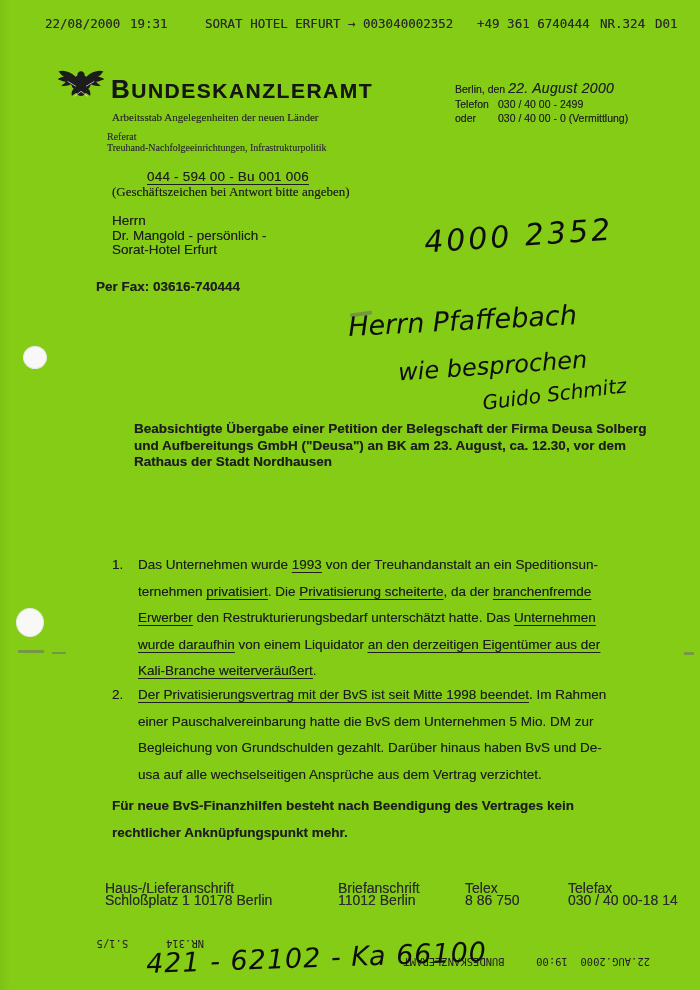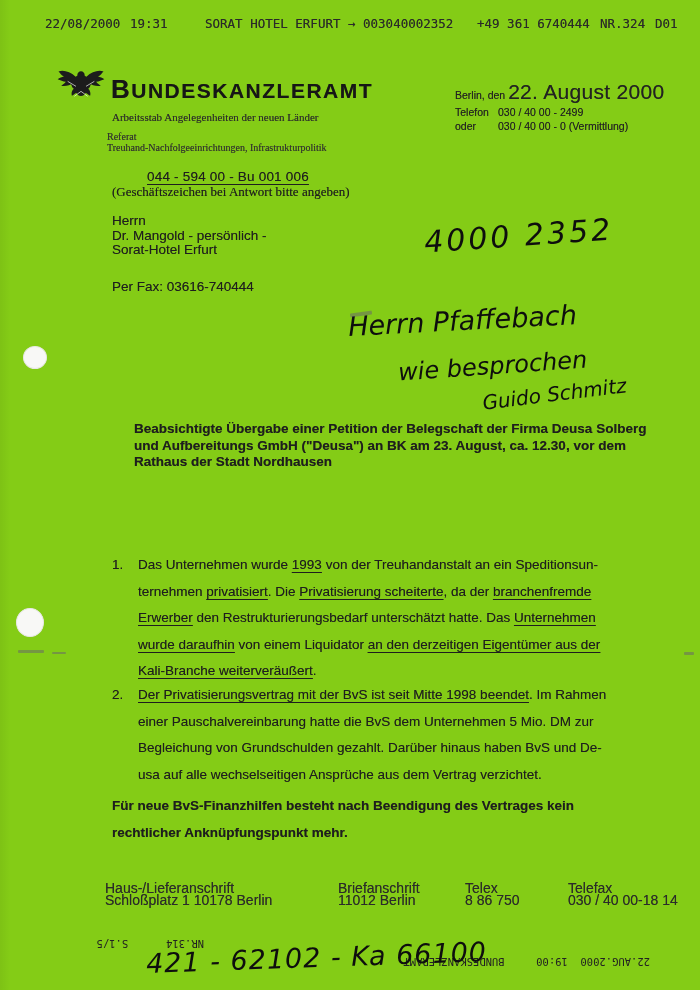--- a/index.html
+++ b/index.html
@@ -29,29 +29,29 @@
   .faxline span{position:absolute;top:16px;font-size:12.5px;color:#2a2a2a;white-space:pre;}
 
   
   .agency{left:111px;top:74px;font-size:21px;font-weight:bold;letter-spacing:1.5px;color:#161616;}
   .agency::first-letter{font-size:26px;}
   .unit{left:112px;top:111px;font-size:11px;color:#2d2d2d;}
   .referat-label{left:107px;top:131px;font-size:10px;color:#333;}
   .referat{left:107px;top:142px;font-size:10px;color:#333;}
 
   .head-right{left:455px;top:80px;width:230px;font-size:10.5px;color:#222;}
-  .head-right .bigdate{font-size:21px;letter-spacing:.3px;}
+  .head-right .bigdate{font-size:14px;letter-spacing:.3px;font-style:italic;}
   .phone-row{display:flex;margin-top:2px;}
   .phone-row .lbl{width:43px;}
 
   .ref-code{left:100px;top:169px;font-size:13.5px;letter-spacing:.2px;margin-left:47px;}
   .ref-note{left:112px;top:184px;font-size:13px;font-family:Liberation Serif, serif;}
 
   .recipient{left:112px;top:214px;font-size:13.5px;line-height:14.5px;}
-  .perfax{left:112px;top:279px;font-size:13.5px;}
+  .perfax{left:96px;top:279px;font-size:13.5px;font-weight:bold;}
 
   .subject{left:112px;top:421px;width:520px;font-size:13.5px;font-weight:bold;line-height:16.5px;margin-left:22px;}
   .intro{left:112px;top:510px;width:520px;font-size:13.5px;}
 
   .item{left:112px;width:516px;font-size:13.5px;line-height:26.5px;display:flex;}
   .item .num{width:26px;flex:none;}
   .item .txt{flex:1;}
   .item1{top:552px;}
   .item2{top:682px;}
 

